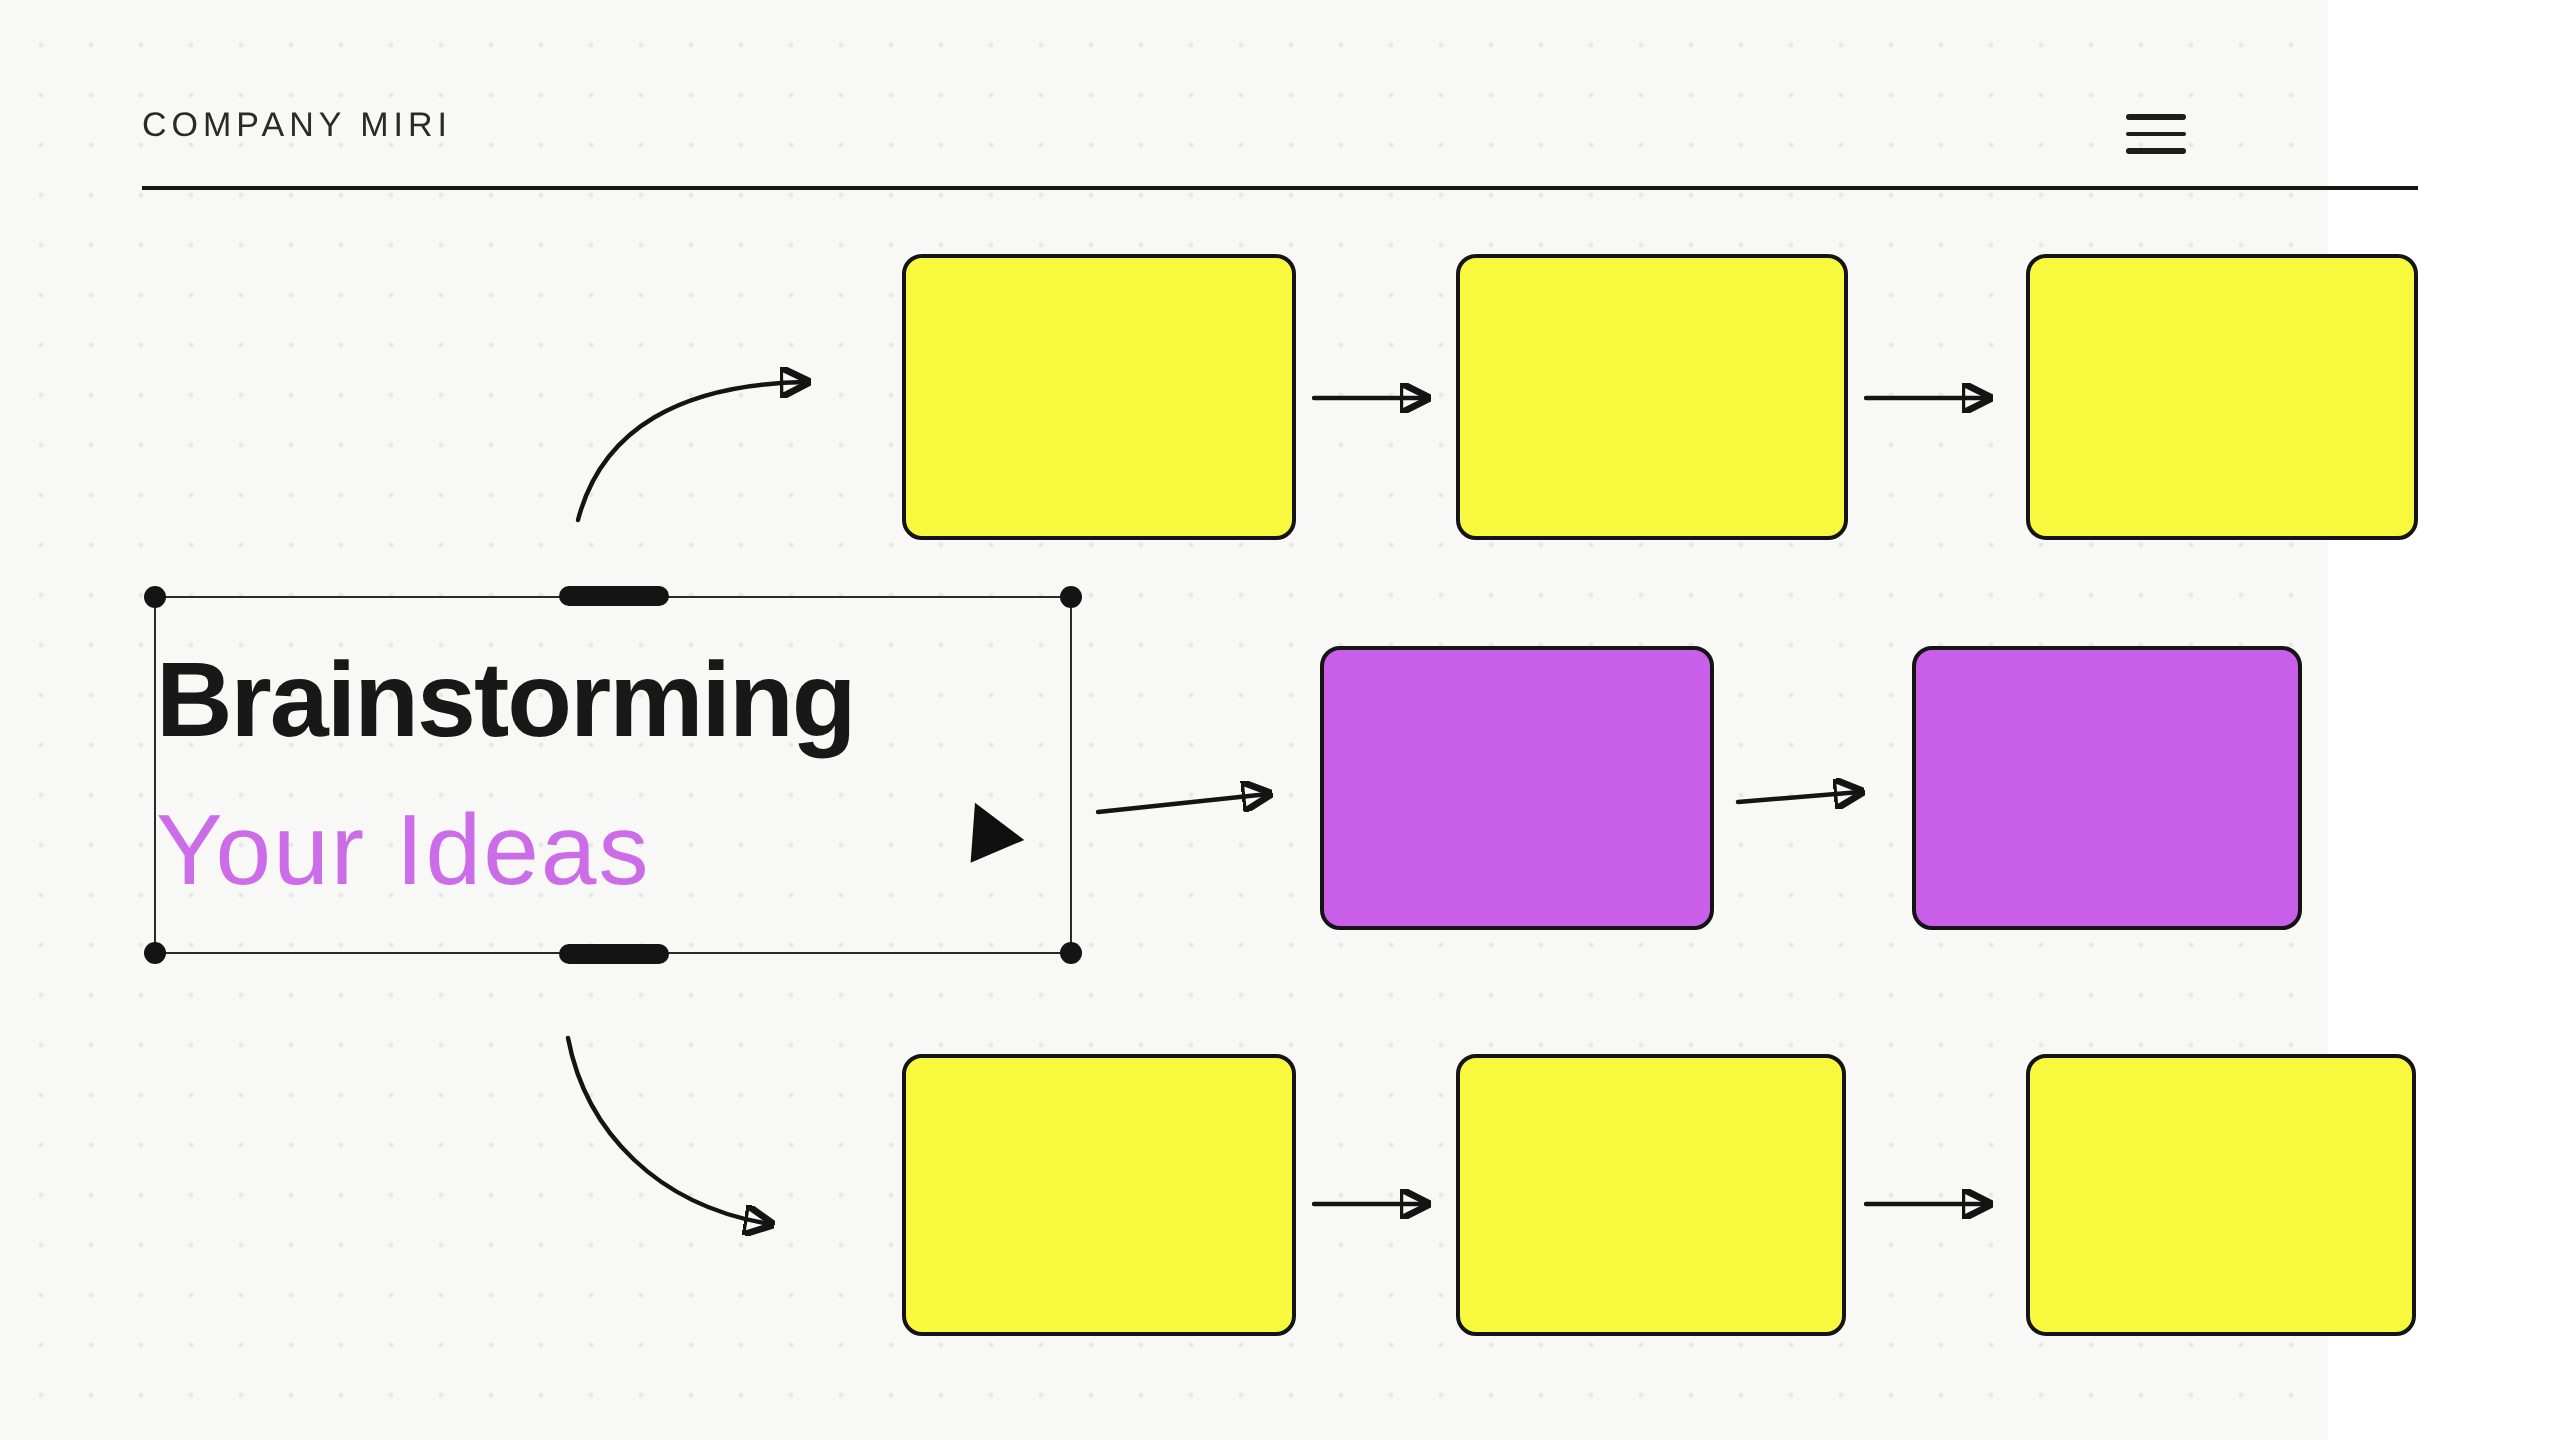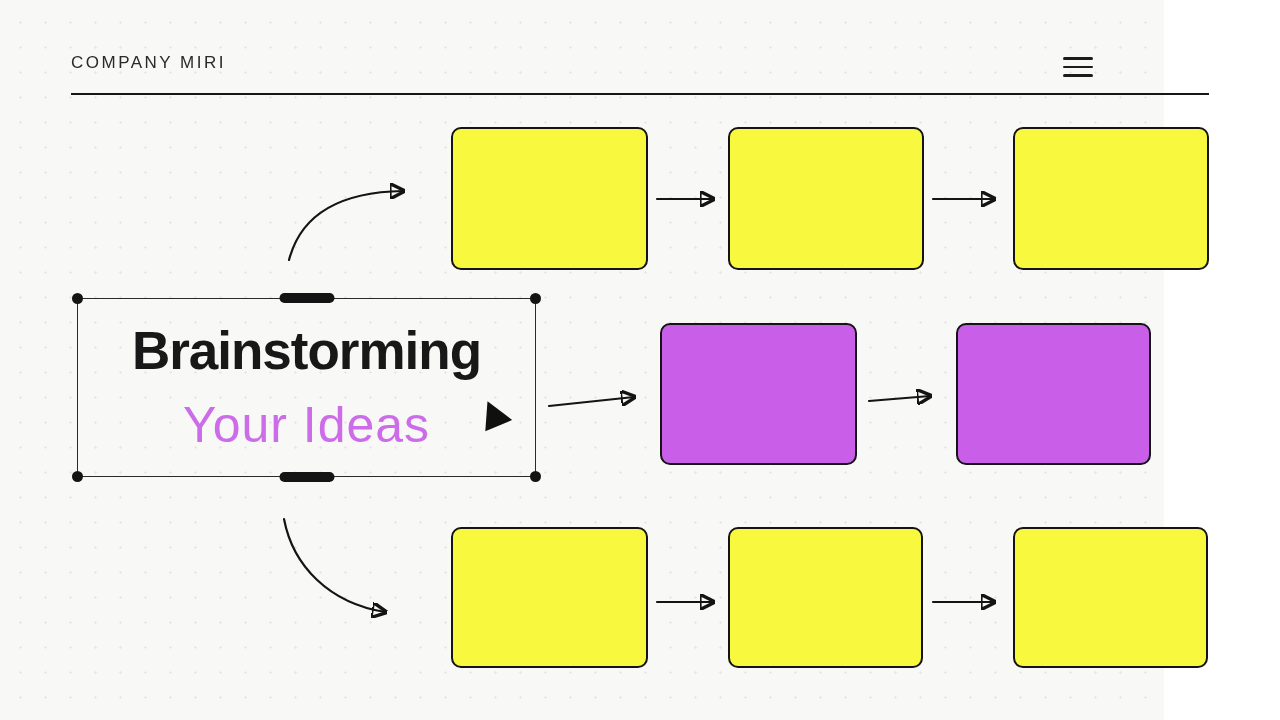--- a/index.html
+++ b/index.html
@@ -116,21 +116,20 @@
     left: 50%;
     transform: translateX(-50%);
   }
   .bar.top    { top: -6px; }
   .bar.bottom { bottom: -6px; }
 
   .title-text {
     position: absolute;
     left: 0; right: 0;
     top: 22px;
-    text-align: center;
     line-height: 60px;
   }
   .title-line1 {
     display: block;
     font-size: 53px;
     font-weight: bold;
     letter-spacing: -1px;
     color: #181818;
   }
   .title-line2 {

